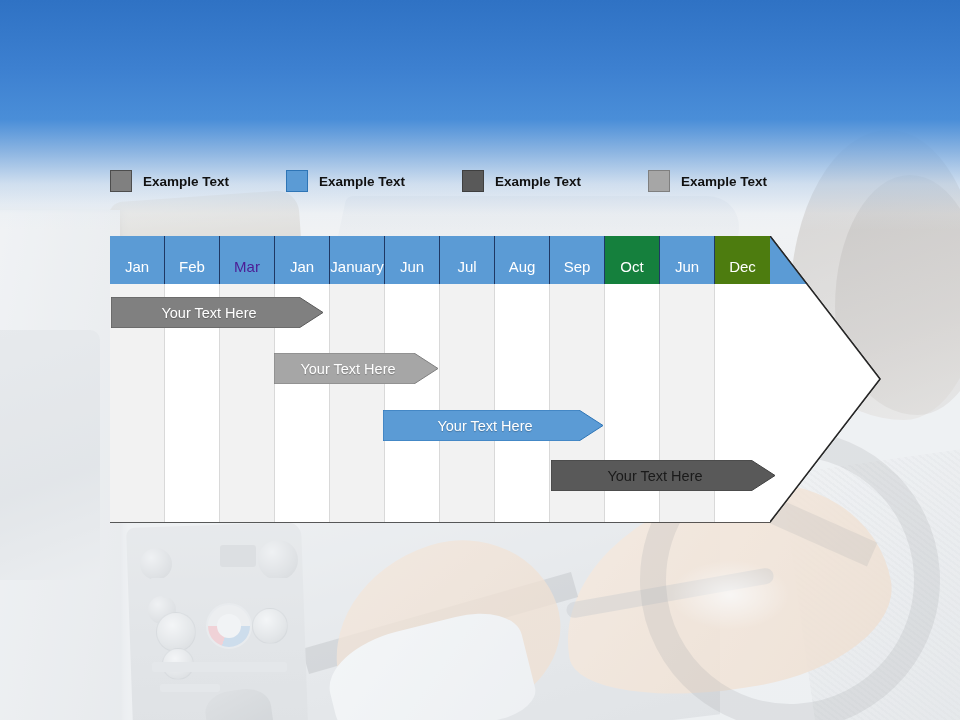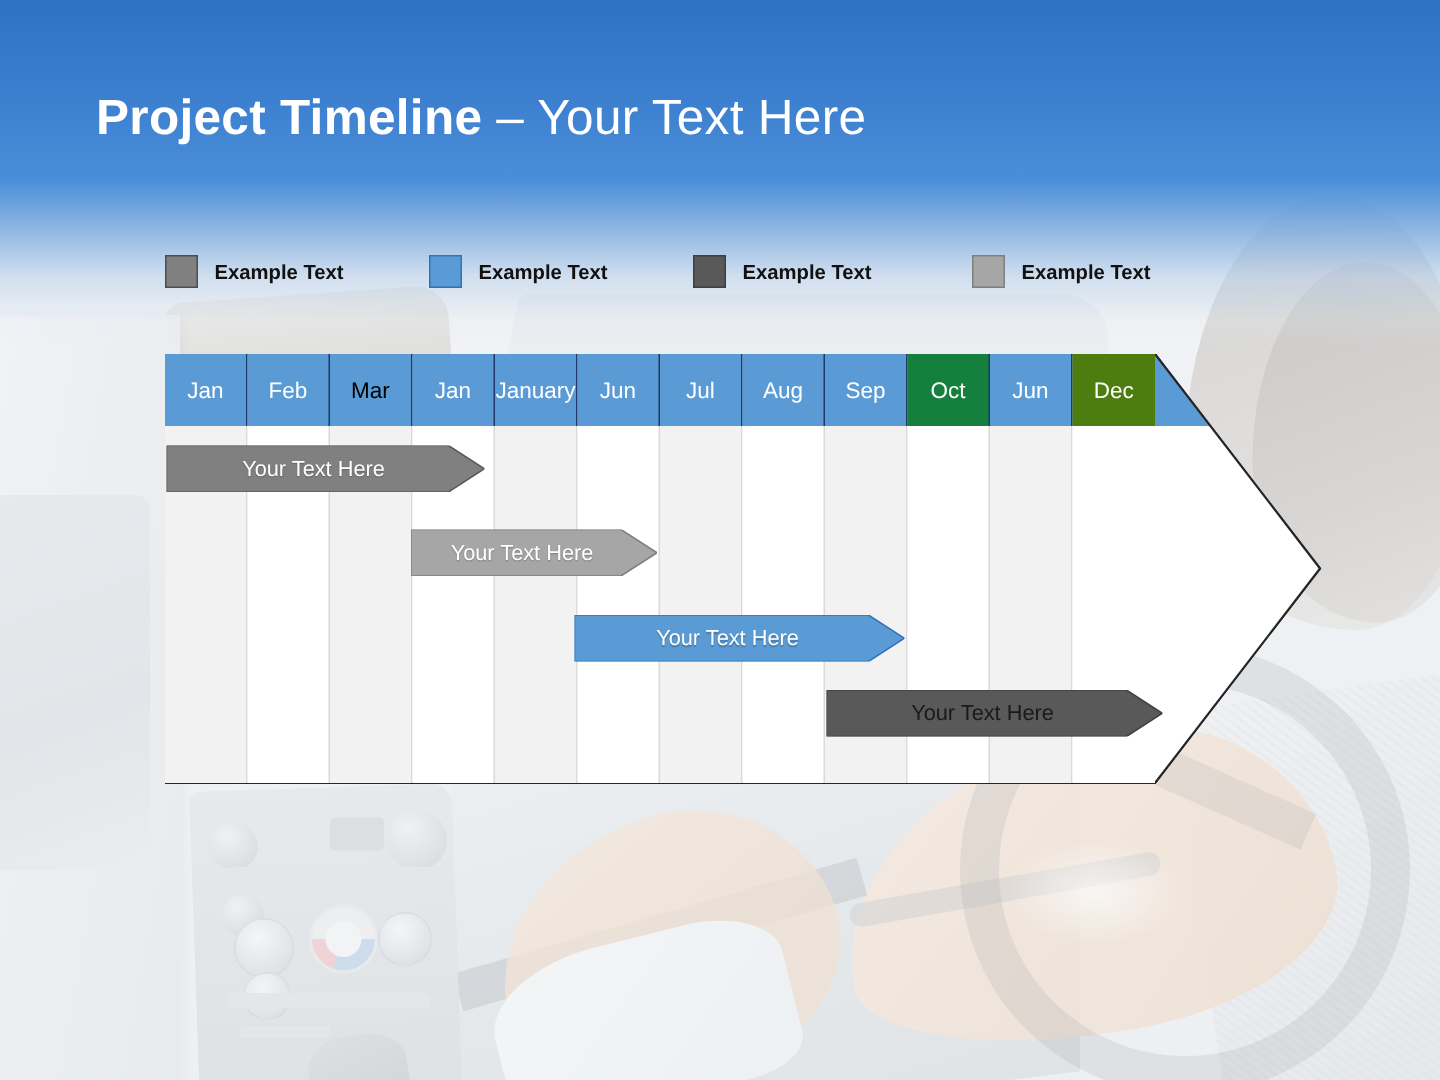--- a/index.html
+++ b/index.html
@@ -273,21 +273,21 @@
   
   .tl-svg { position: absolute; left: 0; top: 0; }
 
   
   .months {
     position: absolute; left: 0; top: 0;
     display: flex;
     height: 48px;
   }
   .month-cell {
-    width: 55px; height: 48px;
+    width: 55px; height: 60px;
     background: #5b9bd5;
     border-right: 1px solid #1f3864;
     display: flex;
     align-items: center;
     justify-content: center;
     color: #ffffff;
     font-size: 15px;
   }
   .month-cell:last-child { border-right: none; }
 
@@ -369,23 +369,20 @@
     <div class="ph-knob ph-k2"></div>
     <div class="ph-knob ph-k3"></div>
     <div class="ph-btnrow ph-b3"></div>
     <div class="ph-btnrow ph-b4"></div>
     <div class="ph-shifter"></div>
     <div class="ph-wash"></div>
   </div>
 
   <div class="header-band"></div>
 
-  <div class="slide-title">
-    <span class="t-bold">Project Timeline</span><span class="t-light"> – </span><span class="t-light">Your Text Here</span>
-  </div>
 
   <div class="legend" id="legend-host">
       <div class="legend-item" style="left: 0px;">
         <div class="legend-swatch" style="background: rgb(128, 128, 128); border-color: rgb(77, 77, 77);"></div>
         <span class="legend-label">Example Text</span>
       </div>
       <div class="legend-item" style="left: 176px;">
         <div class="legend-swatch" style="background: rgb(91, 155, 213); border-color: rgb(46, 117, 182);"></div>
         <span class="legend-label">Example Text</span>
       </div>
@@ -408,21 +405,21 @@
       <polygon id="outer-arrow-head-header" points="660,0 696.9230769230769,48 660,48" fill="#5b9bd5" stroke="none"></polygon>
 
       <polygon id="outer-arrow-head-body" points="660,48 696.9230769230769,48 770,143 660,286" fill="#ffffff" stroke="none"></polygon>
       <line x1="660" y1="0" x2="770" y2="143" stroke="#262626" stroke-width="1.4"></line>
       <line x1="770" y1="143" x2="660" y2="286" stroke="#262626" stroke-width="1.4"></line>
     </svg>
 
     <div class="months" id="months-host">
         <div class="month-cell" style="width: 55px; background: rgb(91, 155, 213); color: rgb(255, 255, 255);">Jan</div>
         <div class="month-cell" style="width: 55px; background: rgb(91, 155, 213); color: rgb(255, 255, 255);">Feb</div>
-        <div class="month-cell" style="width: 55px; background: rgb(91, 155, 213); color: #000000;">Mar</div>
+        <div class="month-cell" style="width: 55px; background: rgb(91, 155, 213); color: #4c1d95;">Mar</div>
         <div class="month-cell" style="width: 55px; background: rgb(91, 155, 213); color: rgb(255, 255, 255);">Jan</div>
         <div class="month-cell" style="width: 55px; background: rgb(91, 155, 213); color: rgb(255, 255, 255);">January</div>
         <div class="month-cell" style="width: 55px; background: rgb(91, 155, 213); color: rgb(255, 255, 255);">Jun</div>
         <div class="month-cell" style="width: 55px; background: rgb(91, 155, 213); color: rgb(255, 255, 255);">Jul</div>
         <div class="month-cell" style="width: 55px; background: rgb(91, 155, 213); color: rgb(255, 255, 255);">Aug</div>
         <div class="month-cell" style="width: 55px; background: rgb(91, 155, 213); color: rgb(255, 255, 255);">Sep</div>
         <div class="month-cell" style="width: 55px; background: #15803d; color: rgb(255, 255, 255);">Oct</div>
         <div class="month-cell" style="width: 55px; background: rgb(91, 155, 213); color: rgb(255, 255, 255);">Jun</div>
         <div class="month-cell" style="width: 55px; background: #4d7c0f; color: rgb(255, 255, 255); text-align: center;">Dec</div>
       </div>

